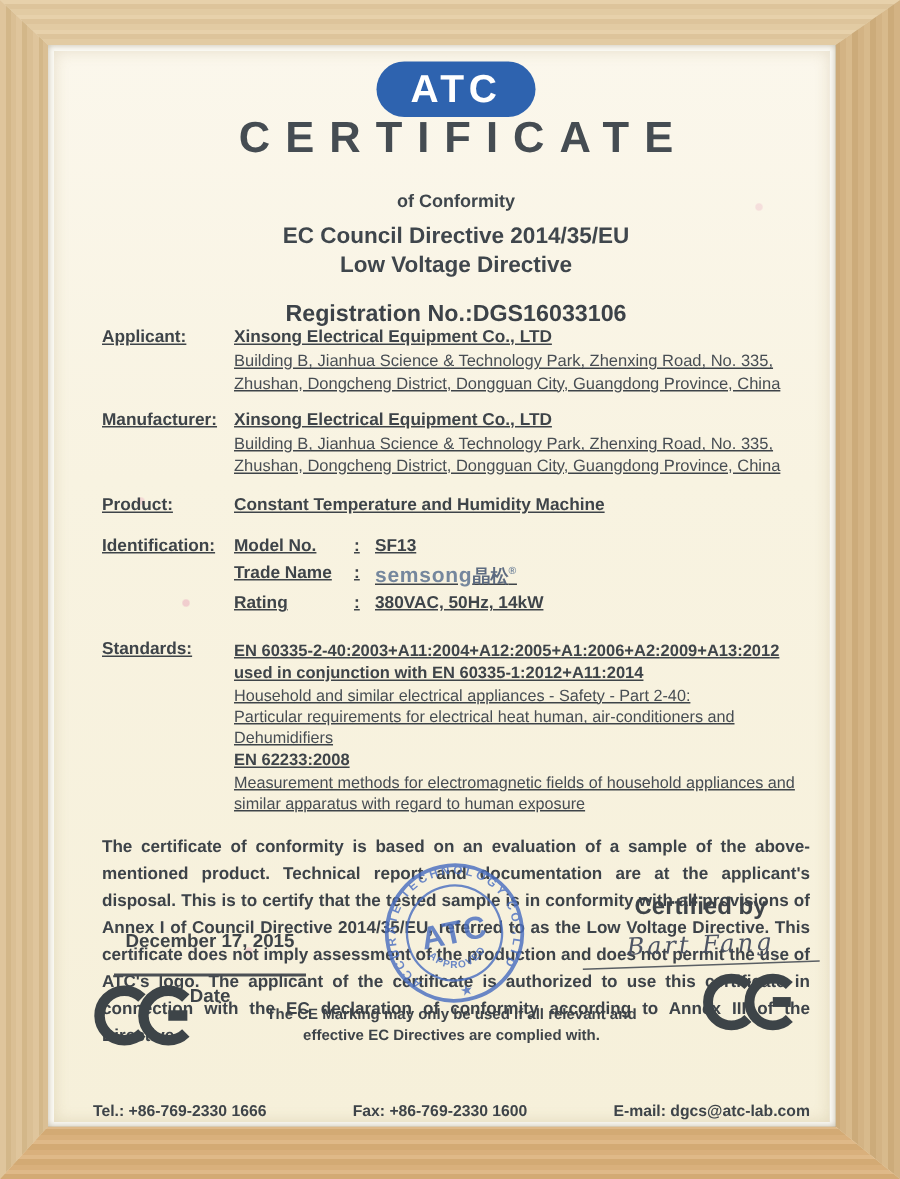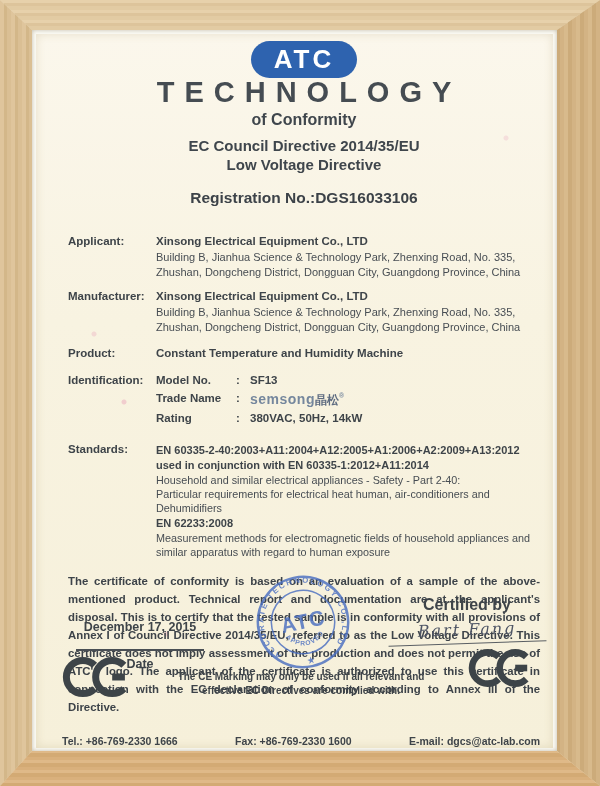--- a/index.html
+++ b/index.html
@@ -29,27 +29,27 @@
        box-shadow:inset 0 0 10px rgba(140,110,50,.18);}
 
   .content{position:relative;padding:5px 13px 0 32px;}
 
   
   .logo-pill{width:106px;height:37px;margin:2px auto 0;background:#2e63af;border-radius:19px;
        color:#fff;font-size:26px;font-weight:bold;letter-spacing:3px;line-height:37px;text-align:center;}
   .cert-title{margin-top:-2px;text-align:center;font-size:29px;font-weight:bold;letter-spacing:10px;
        text-indent:10px;color:#454c52;}
   .h-sub{text-align:center;font-weight:bold;color:#3f464c;}
-  .h1{font-size:16px;margin-top:2px;}
+  .h1{font-size:12px;margin-top:18px;}
   .h2{font-size:15px;margin-top:8px;}
   .h3{font-size:15px;margin-top:2px;}
   .reg{text-align:center;font-weight:bold;font-size:15.5px;margin-top:16px;color:#3c4248;}
 
   
-  .fields{margin-top:28px;}
+  .fields{margin-top:0;text-decoration:underline;}
   .frow{display:grid;grid-template-columns:88px 1fr;font-size:11.5px;}
   .flabel{font-weight:bold;}
   .fname{font-weight:bold;}
   .faddr{font-weight:normal;font-size:11px;line-height:1.32;margin-top:3px;color:#474d53;}
   .mb-a{margin-bottom:11px;} .mb-b{margin-bottom:13px;} .mb-c{margin-bottom:15px;}
   .idrow{display:grid;grid-template-columns:80px 14px 1fr;margin-bottom:6px;font-size:11.5px;}
   .idkey{font-weight:bold;} .idcolon{font-weight:bold;} .idval{font-weight:bold;}
   .tlogo{font-weight:bold;color:#75879d;font-size:14px;letter-spacing:.5px;line-height:1;}
   .tlogo .cjk{font-size:12px;color:#5d6b80;letter-spacing:0;}
   .tlogo sup{font-size:7px;vertical-align:super;}
@@ -84,21 +84,21 @@
   <div class="wood f-top"></div>
   <div class="wood f-left"></div>
   <div class="wood f-right"></div>
   <div class="wood f-bottom"></div>
   <div id="mat"></div>
 
   <div id="paper">
     <div class="content">
 
       <div class="logo-pill">ATC</div>
-      <div class="cert-title">TECHNOLOGY</div>
+      <div class="cert-title">CERTIFICATE</div>
       <div class="h-sub h1">of Conformity</div>
       <div class="h-sub h2">EC Council Directive 2014/35/EU</div>
       <div class="h-sub h3">Low Voltage Directive</div>
       <div class="reg">Registration No.:DGS16033106</div>
 
       <div class="fields">
 
         <div class="frow mb-a">
           <div class="flabel">Applicant:</div>
           <div>

